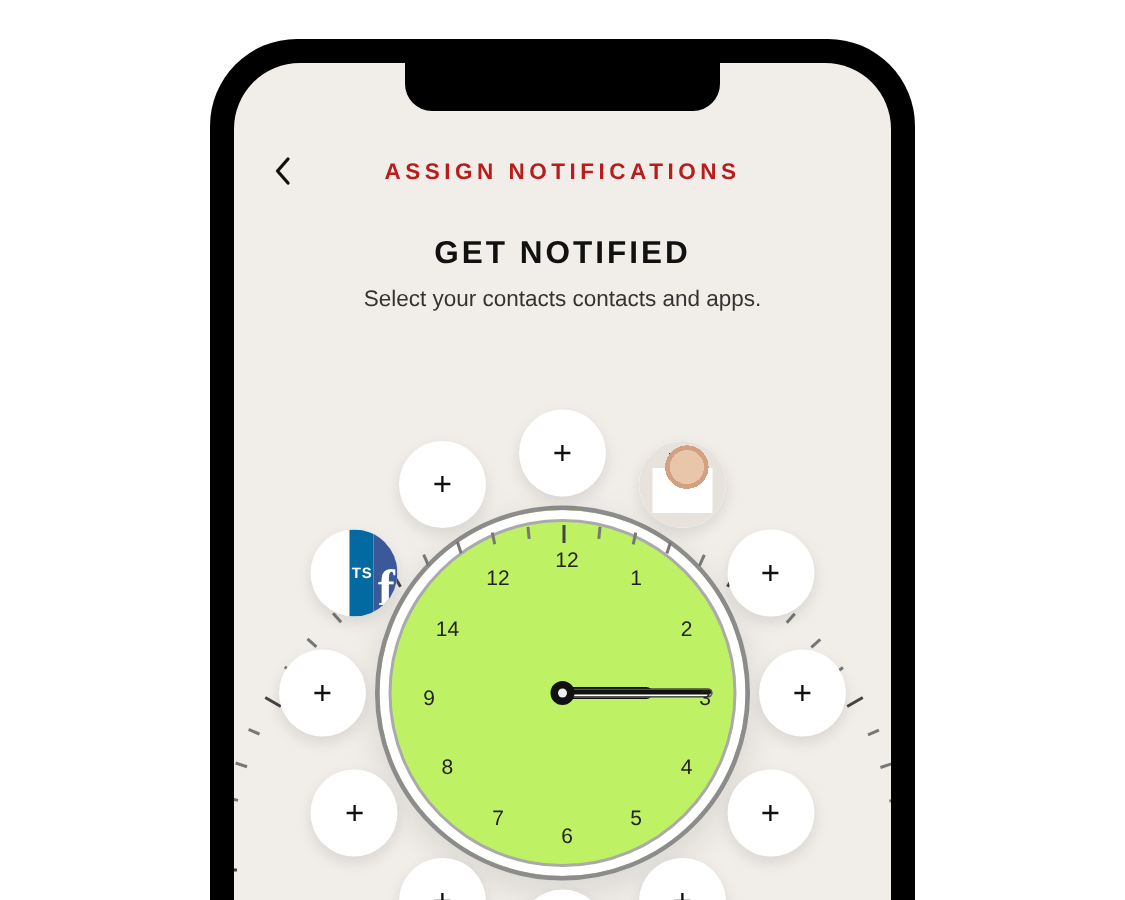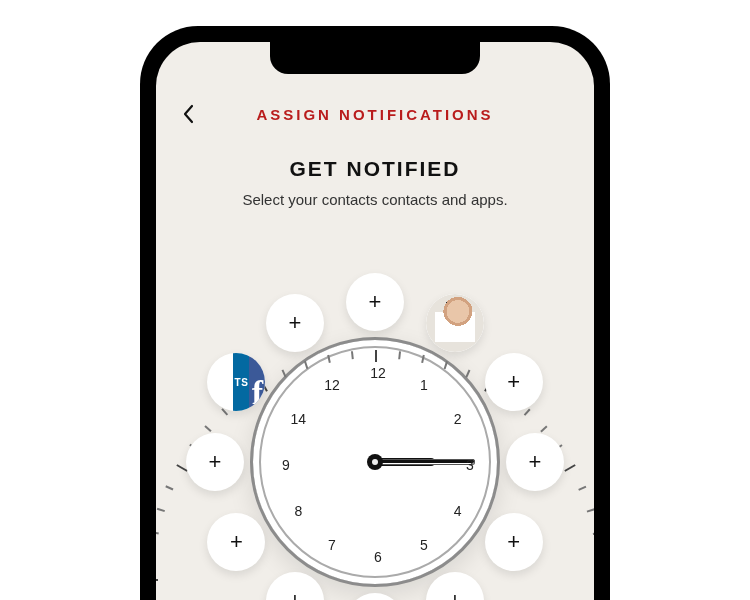--- a/index.html
+++ b/index.html
@@ -68,21 +68,21 @@
   .nav-title { font-size: 15px; letter-spacing: 3px; font-weight: 600; color:#b91c1c; text-transform: uppercase; }
 
   .hero { position:absolute; top:115px; left:0; right:0; text-align:center; padding: 0 30px; }
   .hero h1 { font-size: 21px; letter-spacing: 2px; font-weight: 700; color:#111; text-transform: uppercase; margin-bottom: 10px; }
   .hero p { font-size: 15px; color:#333; }
 
   .dial-wrap { position:absolute; top: 230px; left:50%; transform:translateX(-50%); width: 380px; height: 380px; }
   .dial {
     position:absolute; left:50%; top:50%; transform:translate(-50%,-50%);
     width: 250px; height:250px; border-radius:50%;
-    background: #ffffff;
+    background: #bef264;
     border: 3px solid #8c8c8c;
     box-shadow: inset 0 0 0 6px #fff, inset 0 0 0 8px #aaa, 0 8px 24px rgba(0,0,0,.10);
   }
   .dial .num { position:absolute; font-size:14px; font-weight:500; color:#222; transform:translate(-50%,-50%); }
   .dial .tick { position:absolute; left:50%; top:50%; width:1.5px; height:8px; background:#777; transform-origin: 50% 118px; }
   .dial .tick.major { height:12px; width:2px; background:#444; }
   .hand-h, .hand-m { position:absolute; left:50%; top:50%; transform-origin: left center; }
   .hand-m { width: 100px; height:6px; transform: translateY(-50%) rotate(0deg);  }
   .hand-m::before{ content:""; display:block; width:100%; height:100%; background:#111; border-radius:3px; box-shadow: inset 0 0 0 1px #555, inset 0 -2px 0 0 #fff; }
   .hand-h { width: 60px;  height:8px; transform: translateY(-50%) rotate(0deg); }

